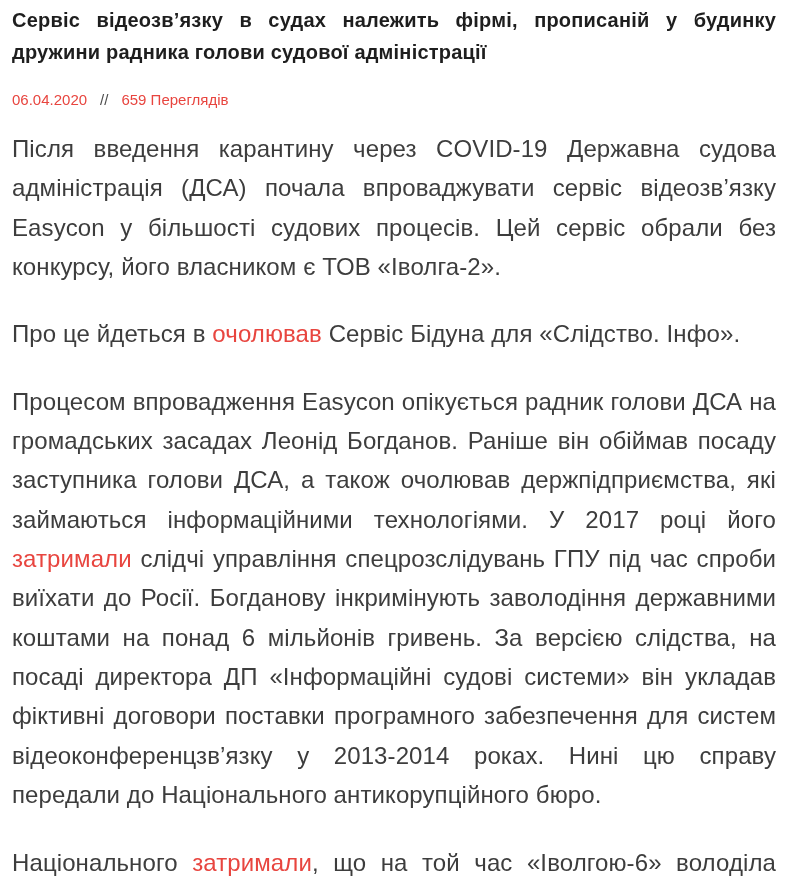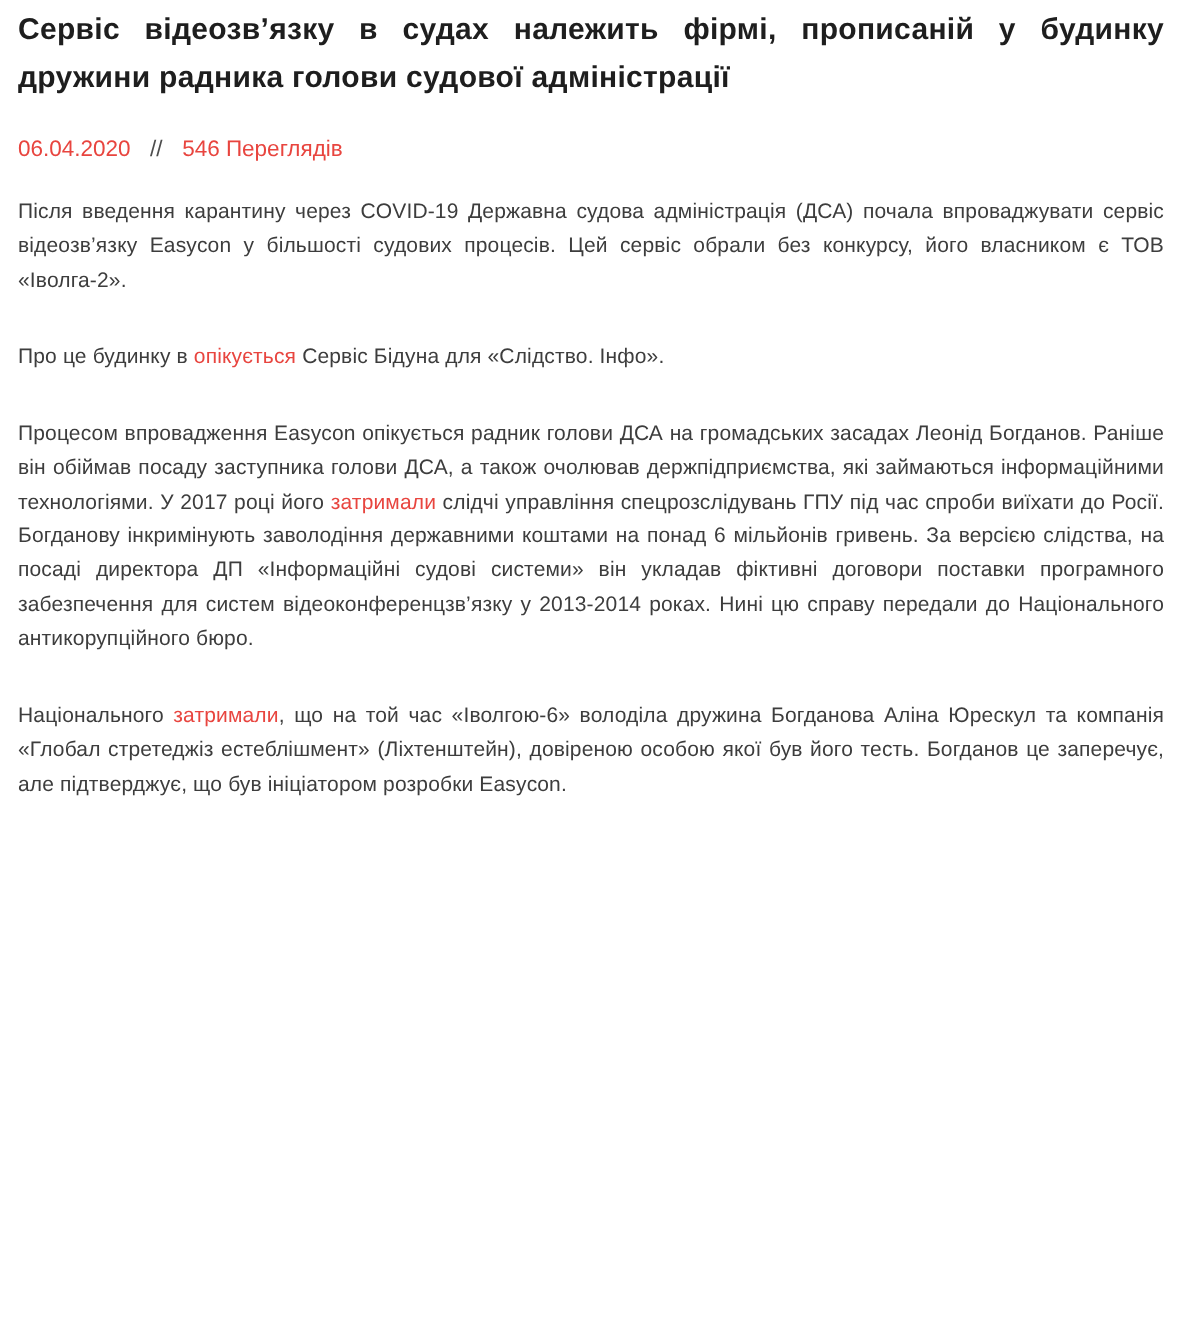--- a/index.html
+++ b/index.html
@@ -30,21 +30,21 @@
     font-size: 15px;
     color: var(--accent-red, #e8453f);
     white-space: nowrap;
   }
   .meta .sep {
     color: var(--meta-separator, #4d4d4d);
     margin: 0 13px;
   }
   .article-body p {
     margin: 0 0 28px 0;
-    font-size: 14px;
+    font-size: 24px;
     line-height: 1.64;
     text-align: justify;
     color: var(--body-text, #3d3d3d);
     letter-spacing: 0.1px;
   }
   .article-body p:last-child {
     margin-bottom: 0;
   }
   .article-body a {
     color: var(--accent-red, #e8453f);
@@ -52,22 +52,22 @@
     cursor: pointer;
   }
 </style>
 </head>
 <body style="background: rgb(255, 255, 255);">
 
 <div class="article">
   <h1 class="article-title">Сервіс відеозв’язку в судах належить фірмі, прописаній у будинку дружини радника голови судової адміністрації</h1>
 
   <div class="meta">
-    <span>06.04.2020</span><span class="sep">//</span><span>546 Переглядів</span>
+    <span>06.04.2020</span><span class="sep">//</span><span>659 Переглядів</span>
   </div>
 
   <div class="article-body" id="paragraphs">
       <p><span>Після введення карантину через COVID-19 Державна судова адміністрація (ДСА) почала впроваджувати сервіс відеозв’язку Easycon у більшості судових процесів. Цей сервіс обрали без конкурсу, його власником є ТОВ «Іволга-2».</span></p>
-      <p><span>Про це будинку в </span><a href="#">опікується</a><span> Сервіс Бідуна для «Слідство. Інфо».</span></p>
+      <p><span>Про це йдеться в </span><a href="#">очолював</a><span> Сервіс Бідуна для «Слідство. Інфо».</span></p>
       <p><span>Процесом впровадження Easycon опікується радник голови ДСА на громадських засадах Леонід Богданов. Раніше він обіймав посаду заступника голови ДСА, а також очолював держпідприємства, які займаються інформаційними технологіями. У 2017 році його </span><a href="#">затримали</a><span> слідчі управління спецрозслідувань ГПУ під час спроби виїхати до Росії. Богданову інкримінують заволодіння державними коштами на понад 6 мільйонів гривень. За версією слідства, на посаді директора ДП «Інформаційні судові системи» він укладав фіктивні договори поставки програмного забезпечення для систем відеоконференцзв’язку у 2013-2014 роках. Нині цю справу передали до Національного антикорупційного бюро.</span></p>
       <p><span>Національного </span><a href="#">затримали</a><span>, що на той час «Іволгою-6» володіла дружина Богданова Аліна Юрескул та компанія «Глобал стретеджіз естеблішмент» (Ліхтенштейн), довіреною особою якої був його тесть. Богданов це заперечує, але підтверджує, що був ініціатором розробки Easycon.</span></p>
     </div>
 </div>
 
 </body></html>

